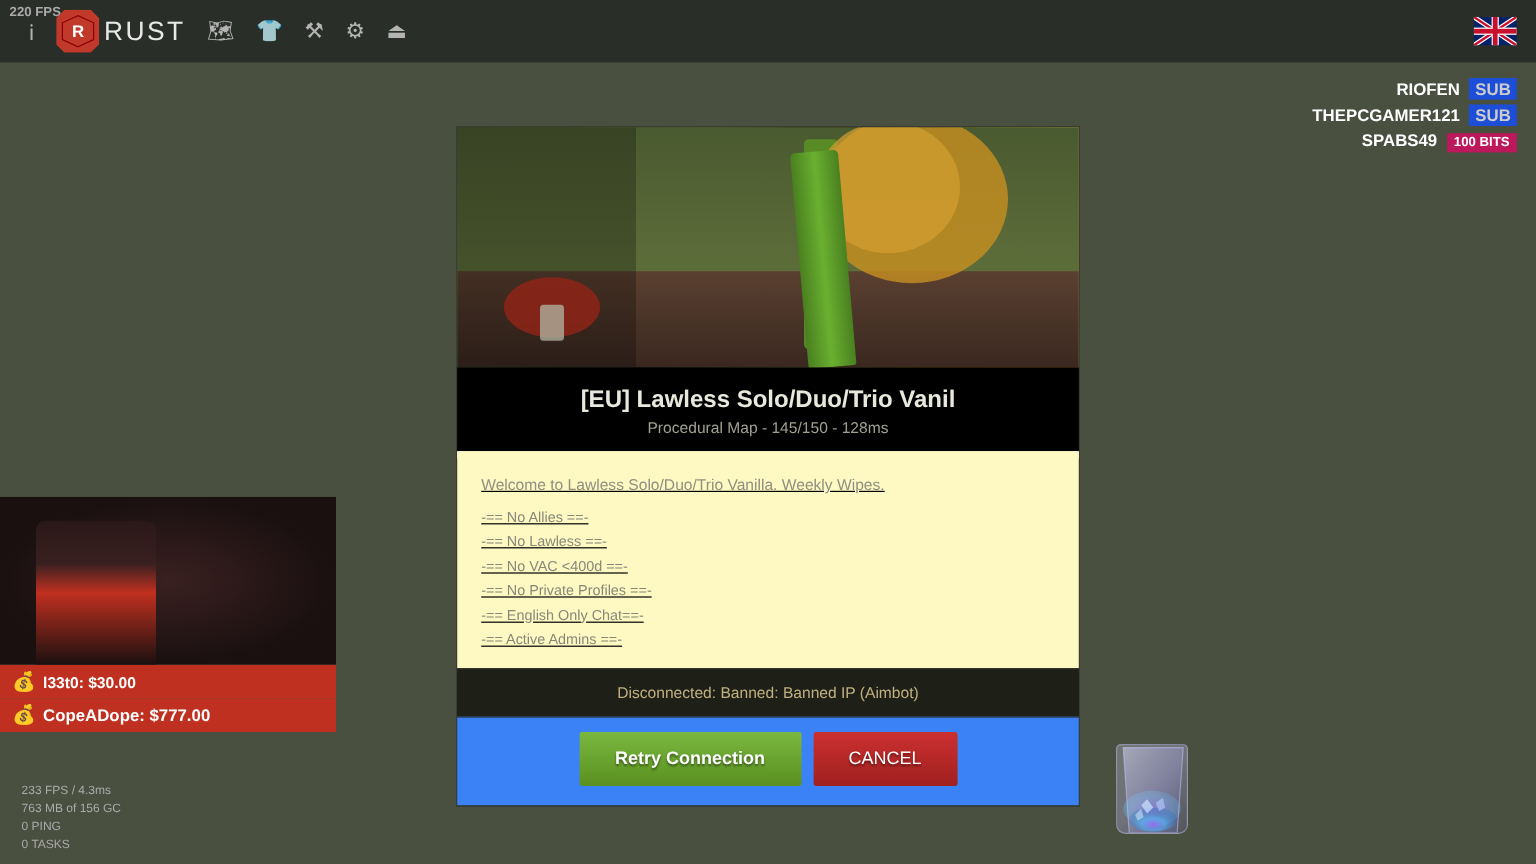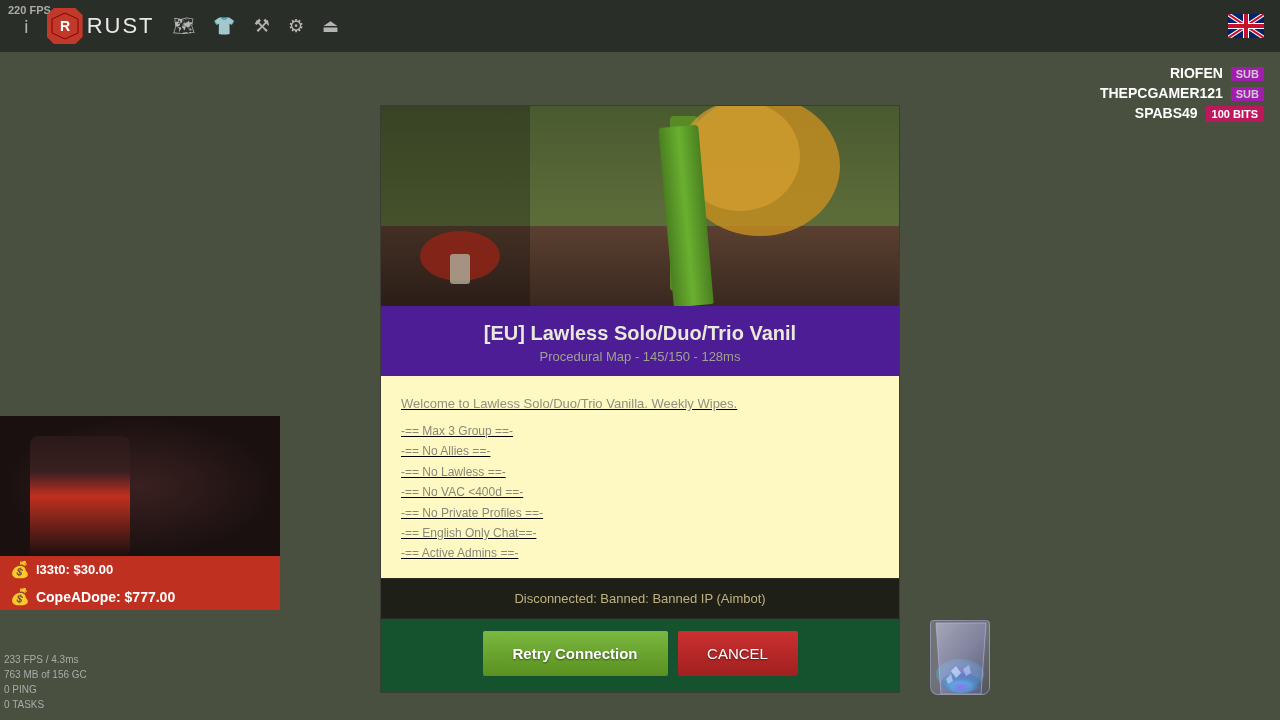--- a/index.html
+++ b/index.html
@@ -140,21 +140,21 @@
       top: 10%;
       width: 40px;
       height: 180px;
       background: linear-gradient(to right, #4a8020, #6ab030, #4a8020);
       border-radius: 4px 4px 2px 2px;
       transform: rotate(-5deg);
     }
 
     .dialog-title-area {
       padding: 16px 20px 12px;
-      background: #4c1d95;
+      background: #000000;
       text-align: center;
     }
 
     .server-name {
       color: #e8e8dc;
       font-size: 20px;
       font-weight: bold;
       margin-bottom: 4px;
     }
 
@@ -189,21 +189,21 @@
       padding: 12px 20px;
       text-align: center;
       color: #c0b080;
       font-size: 13px;
     }
 
     .dialog-buttons {
       display: flex;
       padding: 12px 20px 16px;
       gap: 10px;
-      background: #14532d;
+      background: #3b82f6;
       border-top: 1px solid #2a2c25;
       justify-content: center;
     }
 
     .btn-retry {
       background: linear-gradient(to bottom, #7ab840, #5a9020);
       border: none;
       color: white;
       font-size: 15px;
       font-weight: bold;
@@ -297,42 +297,42 @@
 
     .sub-item {
       color: white;
       font-size: 14px;
       font-weight: bold;
       margin-bottom: 4px;
     }
 
     .sub-badge {
       display: inline-block;
-      background: #a21caf;
+      background: #1d4ed8;
       color: #ccc;
-      font-size: 11px;
+      font-size: 14px;
       padding: 1px 5px;
       margin-left: 4px;
     }
 
     .bits-badge {
       display: inline-block;
       background: #be185d;
       color: white;
       font-size: 11px;
       font-weight: bold;
       padding: 2px 6px;
       margin-left: 4px;
     }
 
     
     .bottom-stats {
       position: absolute;
       bottom: 8px;
-      left: 4px;
+      left: 18px;
       color: #aaa;
       font-size: 10px;
       line-height: 1.5;
       z-index: 10;
     }
 
     
     .glass-decoration {
       position: absolute;
       bottom: 10px;
@@ -456,21 +456,20 @@
   </div>
 
   <div class="dialog-title-area">
     <div class="server-name">[EU] Lawless Solo/Duo/Trio Vanil</div>
     <div class="server-info">Procedural Map - 145/150 - 128ms</div>
   </div>
 
   <div class="dialog-body">
     <div class="server-welcome">Welcome to Lawless Solo/Duo/Trio Vanilla. Weekly Wipes.</div>
     <div class="server-rules">
-      <div>-== Max 3 Group ==-</div>
       <div>-== No Allies ==-</div>
       <div>-== No Lawless ==-</div>
       <div>-== No VAC &lt;400d ==-</div>
       <div>-== No Private Profiles ==-</div>
       <div>-== English Only Chat==-</div>
       <div>-== Active Admins ==-</div>
     </div>
   </div>
 
   <div class="disconnect-banner">

